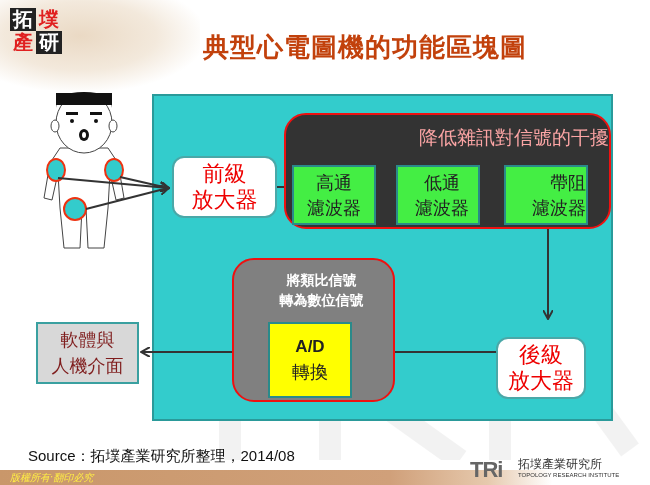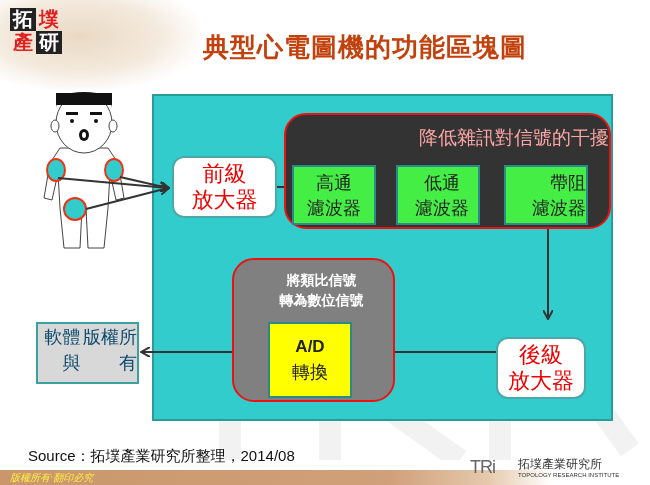--- a/index.html
+++ b/index.html
@@ -72,41 +72,41 @@
     position: absolute; left: 34px; top: 62px; width: 84px; height: 76px;
     background: #ffff00; border: 2px solid #2a8a8a; text-align: center;
     display: flex; flex-direction: column; justify-content: center; color: #222;
   }
   .ad-box .l1 { font-family: "Liberation Sans", sans-serif; font-weight: bold; font-size: 17px; line-height: 24px; }
   .ad-box .l2 { font-family: "DejaVu Serif", serif; font-size: 18px; line-height: 26px; }
 
   .software {
     position: absolute; left: 36px; top: 322px; width: 103px; height: 62px;
     background: #d8d8d8; border: 2px solid #3aa0a0;
-    font-family: "DejaVu Serif", serif; font-size: 18px; line-height: 26px; color: #0c4a6e;
-    text-align: right; display: flex; flex-direction: row; justify-content: center;
+    font-family: "DejaVu Serif", serif; font-size: 18px; line-height: 26px; color: #7f1d1d;
+    text-align: center; display: flex; flex-direction: column; justify-content: center;
   }
 
   .arrows { position: absolute; left: 0; top: 0; width: 650px; height: 485px; pointer-events: none; }
 
   .source {
     position: absolute; left: 8px; top: 447px; font-family: "Liberation Sans", sans-serif;
     font-size: 15px; color: #111; margin-left: 20px;
   }
   .footer-bar {
     position: absolute; left: 0; top: 470px; width: 650px; height: 15px;
     background: linear-gradient(90deg, #c9976a 0%, #d0a07a 60%, #e6c9ad 75%, #ffffff 85%);
   }
   .footer-text {
     position: absolute; left: 10px; top: 471px; font-size: 10px; color: #ffee44;
     font-family: "DejaVu Sans", sans-serif; line-height: 13px; font-style: italic;
   }
   .tri-logo { position: absolute; left: 470px; top: 455px; width: 180px; height: 30px; }
   .tri-mark { position: absolute; left: 0; top: 2px; font-family: "Liberation Sans", sans-serif;
-    font-size: 18px; font-weight: normal; color: #666; letter-spacing: -1px; text-align: center; }
+    font-size: 22px; font-weight: bold; color: #666; letter-spacing: -1px; text-align: center; }
   .tri-cn { position: absolute; left: 48px; top: 1px; font-size: 12px; color: #333; font-family: "DejaVu Serif", serif; }
   .tri-en { position: absolute; left: 48px; top: 17px; font-size: 6px; color: #333; font-family: "Liberation Sans", sans-serif; }
 </style>
 </head>
 <body>
 
 <div class="bg-map"></div>
 
 <svg class="bg-watermark" viewBox="0 0 500 160">
   <g fill="none" stroke="#888" stroke-width="22">
@@ -199,21 +199,21 @@
     <div>轉為數位信號</div>
   </div>
   <div class="ad-box">
     <div class="l1">A/D</div>
     <div class="l2">轉換</div>
   </div>
 </div>
 
 <div class="software">
   <div>軟體與</div>
-  <div>版權所有</div>
+  <div>人機介面</div>
 </div>
 
 <div class="source">Source：拓墣產業研究所整理，2014/08</div>
 
 <div class="footer-bar"></div>
 <div class="footer-text">版權所有‧翻印必究</div>
 
 <div class="tri-logo">
   <div class="tri-mark">TRi</div>
   <div class="tri-cn">拓墣產業研究所</div>

